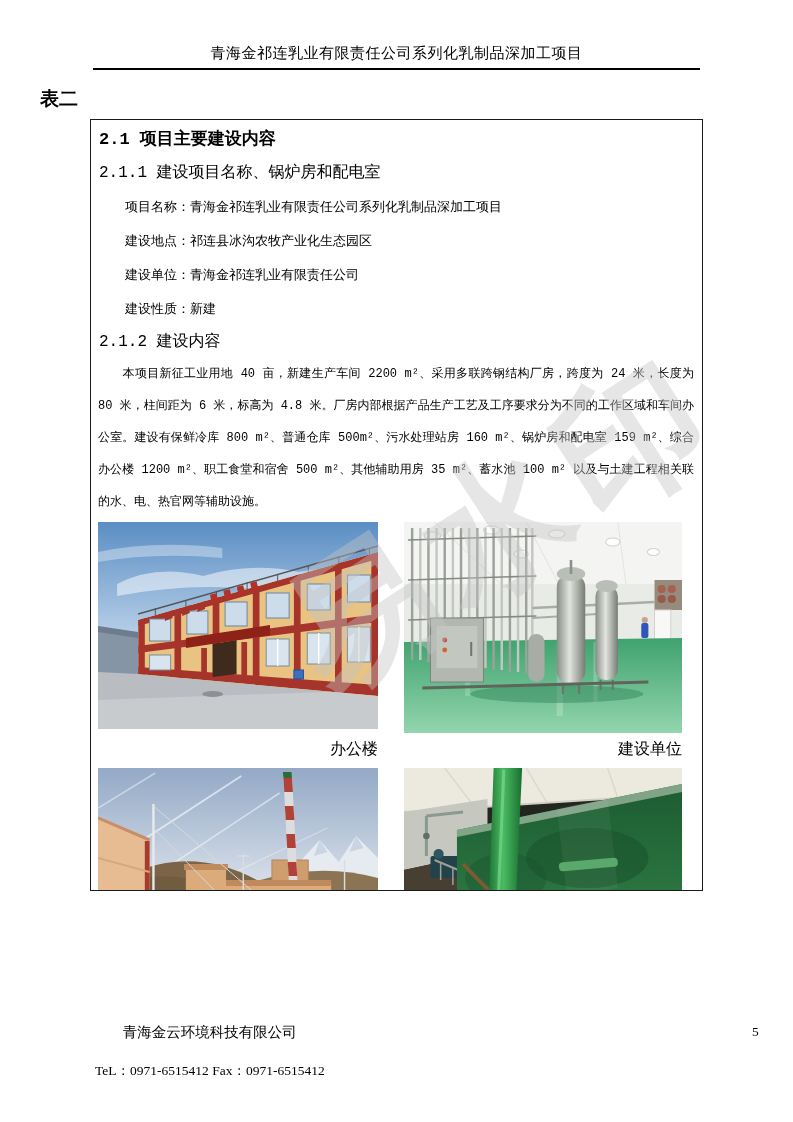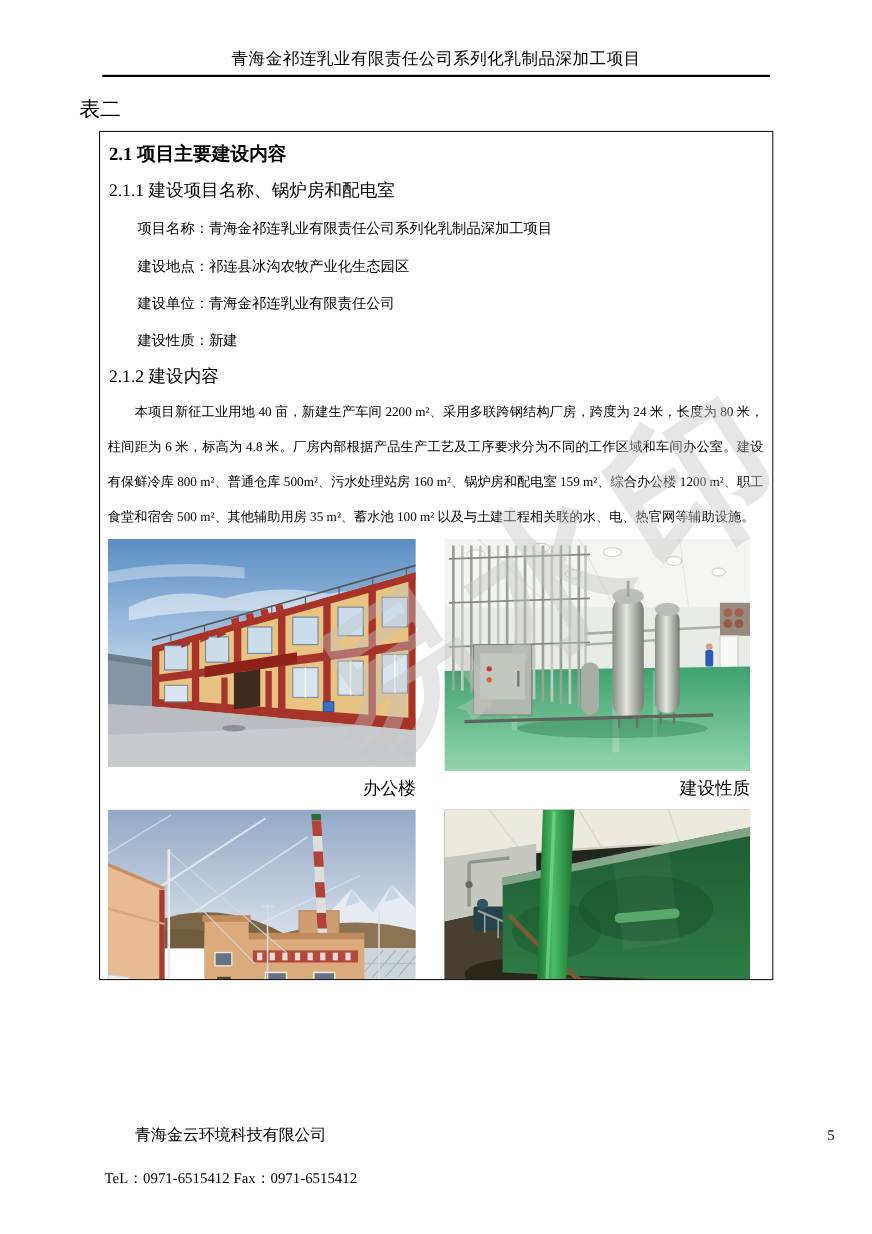--- a/index.html
+++ b/index.html
@@ -5,25 +5,25 @@
   html,body{margin:0;padding:0;background:#888;}
   .page{
     position:relative; width:793px; height:1122px; background:#fff;
     margin:0 auto; overflow:hidden;
     font-family:"Liberation Serif","DejaVu Serif",serif; color:#000;
   }
   
   .header{margin:0 93px; padding-top:44px;}
   .header-title{text-align:center; font-size:15px; letter-spacing:.5px; padding-bottom:5px;}
   .header-rule{border-top:2.6px solid #000;}
-  .table-label{margin:16px 0 7px 72px; font-size:19px; font-weight:normal; font-family:"Liberation Sans","DejaVu Sans",sans-serif;}
+  .table-label{margin:16px 0 7px 40px; font-size:19px; font-weight:bold; font-family:"Liberation Sans","DejaVu Sans",sans-serif;}
   
   .content-box{
     position:relative; margin:0 90px; width:613px; height:772px; box-sizing:border-box;
-    border:1.7px solid #1a1a1a; padding:6px 8px 0 7px; overflow:hidden;
+    border:1.7px solid #1a1a1a; padding:6px 8px 0 7px; overflow:hidden;font-family:Liberation Mono, monospace;
   }
   .s-heading{font-size:17px; font-weight:bold; margin:2px 0 0 1px; line-height:24px;}
   .s-sub{font-size:16px; margin:10px 0 0 1px; line-height:23px;}
   .field-row{font-size:13px; line-height:22px; margin:12px 0 0 27px;}
   .para{font-size:12px; line-height:32px; text-align:justify; margin:4px 0 0 0; text-indent:2.05em;}
   
   .photo-grid{
     display:grid; grid-template-columns:280px 278px; column-gap:26px;
     grid-template-rows:211px 35px 191px 34px; margin-top:4px;
   }
@@ -215,21 +215,21 @@
           <circle cx="40" cy="118" r="2.4" fill="#c23b2e"></circle>
           <circle cx="40" cy="128" r="2.4" fill="#d2672e"></circle>
           <line x1="66" y1="120" x2="66" y2="134" stroke="#70766e" stroke-width="2"></line>
           <line x1="18" y1="166" x2="240" y2="160" stroke="#5f655d" stroke-width="3"></line>
           <rect x="233" y="101" width="7" height="15" rx="2" fill="#2e57b8"></rect>
           <circle cx="236.5" cy="98" r="3" fill="#caa189"></circle>
         </svg>
       </div>
 
       <div class="ph-caption">办公楼</div>
-      <div class="ph-caption">建设性质</div>
+      <div class="ph-caption">建设单位</div>
 
       <div class="photo-cell">
         <svg width="280" height="180" viewBox="0 0 293 180" preserveAspectRatio="none">
           <defs>
             <linearGradient id="sky3" x1="0" y1="0" x2="0" y2="1">
               <stop offset="0" stop-color="#93a9c6"></stop>
                 <stop offset="1" stop-color="#dde3ec"></stop>
             </linearGradient>
           </defs>
           <rect x="0" y="0" width="293" height="126" fill="url(#sky3)"></rect>

